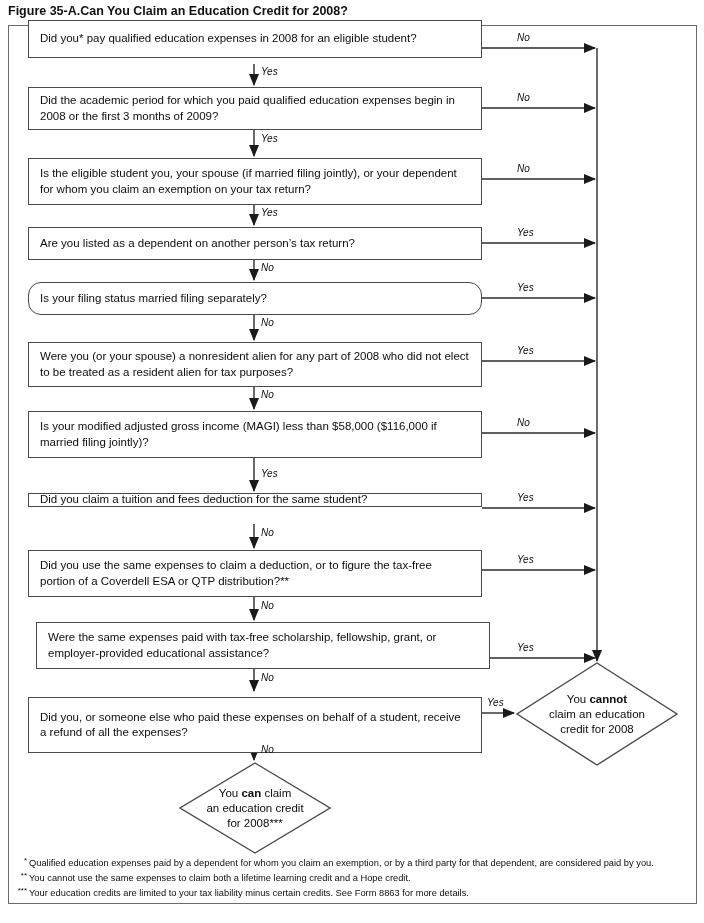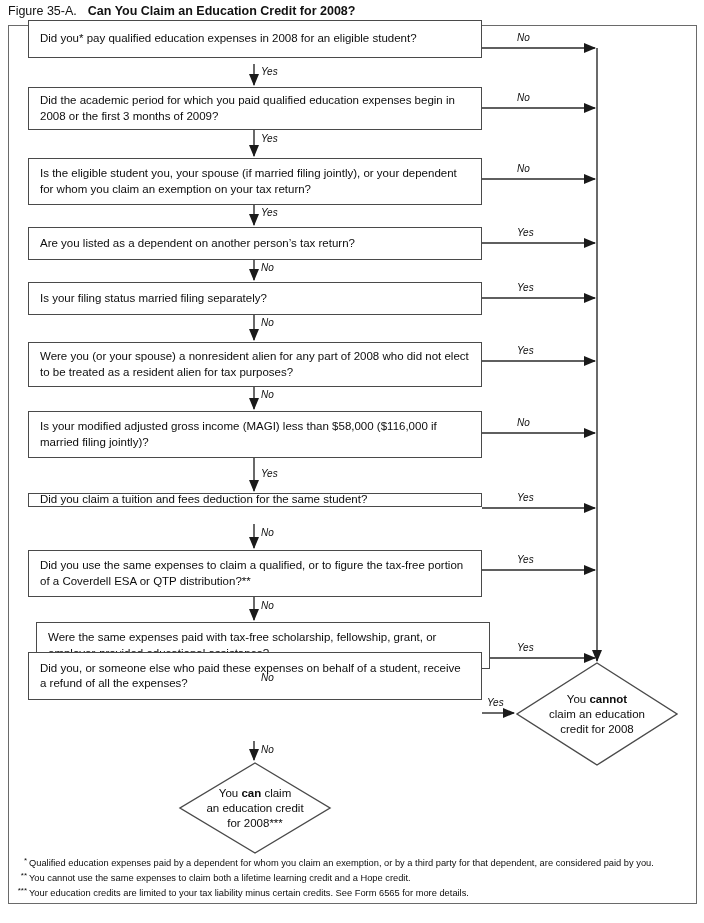--- a/index.html
+++ b/index.html
@@ -2,47 +2,47 @@
 <html><head>
 <meta charset="utf-8">
 <style>
   html,body { margin:0; padding:0; }
   body {
     width:704px; height:923px; background:#ffffff; position:relative;
     font-family:"Liberation Sans", sans-serif; color:#111;
     -webkit-font-smoothing:antialiased;
   }
   .title { position:absolute; left:8px; top:4px; font-size:12.5px; white-space:nowrap; }
-  .title .prefix { font-weight:normal; margin-right:11px; }
+  .title .prefix { font-weight:bold; }
   .title .main { font-weight:bold; }
 
   .frame {
     position:absolute; left:8px; top:25px; width:689px; height:879px;
     border:1.5px solid #6a6a6a; background:#fff; box-sizing:border-box;
   }
 
   svg.connectors { position:absolute; left:0; top:0; pointer-events:none; }
 
   .qbox {
     position:absolute; left:28px; width:454px; box-sizing:border-box;
     border:1.4px solid #4a4a4a; background:#fff;
     display:flex; align-items:center; padding:2px 11px;
     font-size:11.5px; line-height:1.32; color:#0d0d0d;
   }
   .q0  { top:20px;  height:38px; }
   .q1  { top:87px;  height:43px; }
   .q2  { top:158px; height:47px; }
   .q3  { top:227px; height:33px; }
-  .q4  { top:282px; height:33px; }
+  .q4  { top:282px; height:33px;border-radius:13px; }
   .q5  { top:342px; height:45px; }
   .q6  { top:411px; height:47px; }
   .q7  { top:493px; height:14px; }
   .q8  { top:550px; height:47px; }
   .q9  { top:622px; height:47px;margin-left:8px; }
-  .q10 { top:652px; height:48px; }
+  .q10 { top:697px; height:56px; }
 
   .elabel {
     position:absolute; font-style:italic; font-size:10px; color:#0d0d0d;
     white-space:nowrap;
   }
   
   .dl0  { left:261px; top:66px; }
   .dl1  { left:261px; top:133px; }
   .dl2  { left:261px; top:207px; }
   .dl3  { left:261px; top:262px; }
@@ -148,21 +148,21 @@
 <div class="qbox q5">
     <span>Were you (or your spouse) a nonresident alien for any part of 2008 who did not elect to be treated as a resident alien for tax purposes?</span>
   </div>
 <div class="qbox q6">
     <span>Is your modified adjusted gross income (MAGI) less than $58,000 ($116,000 if married filing jointly)?</span>
   </div>
 <div class="qbox q7">
     <span>Did you claim a tuition and fees deduction for the same student?</span>
   </div>
 <div class="qbox q8">
-    <span>Did you use the same expenses to claim a qualified, or to figure the tax-free portion of a Coverdell ESA or QTP distribution?**</span>
+    <span>Did you use the same expenses to claim a deduction, or to figure the tax-free portion of a Coverdell ESA or QTP distribution?**</span>
   </div>
 <div class="qbox q9">
     <span>Were the same expenses paid with tax-free scholarship, fellowship, grant, or employer-provided educational assistance?</span>
   </div>
 <div class="qbox q10">
     <span>Did you, or someone else who paid these expenses on behalf of a student, receive a refund of all the expenses?</span>
   </div>
 
 <span class="elabel dl0">Yes</span>
 <span class="elabel dl1">Yes</span>
@@ -200,14 +200,14 @@
   <span>for 2008***</span>
 </div>
 
 <div class="footnote f0">
   <span class="fn-marker">*</span><span>Qualified education expenses paid by a dependent for whom you claim an exemption, or by a third party for that dependent, are considered paid by you.</span>
 </div>
 <div class="footnote f1">
   <span class="fn-marker">**</span><span>You cannot use the same expenses to claim both a lifetime learning credit and a Hope credit.</span>
 </div>
 <div class="footnote f2">
-  <span class="fn-marker">***</span><span>Your education credits are limited to your tax liability minus certain credits. See Form 6565 for more details.</span>
+  <span class="fn-marker">***</span><span>Your education credits are limited to your tax liability minus certain credits. See Form 8863 for more details.</span>
 </div>
 
 </body></html>

